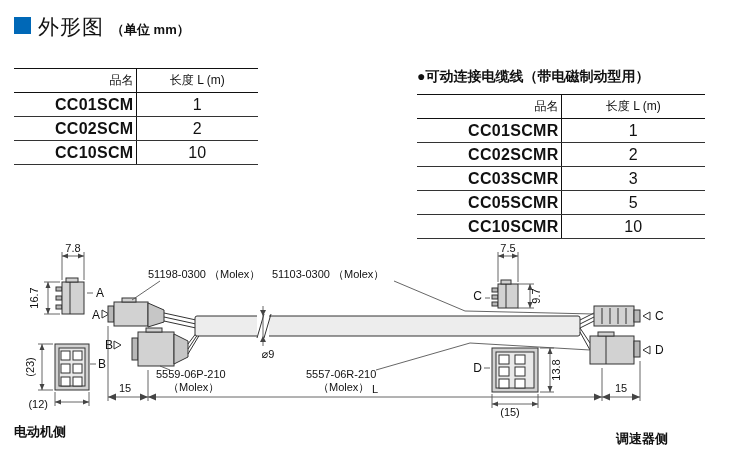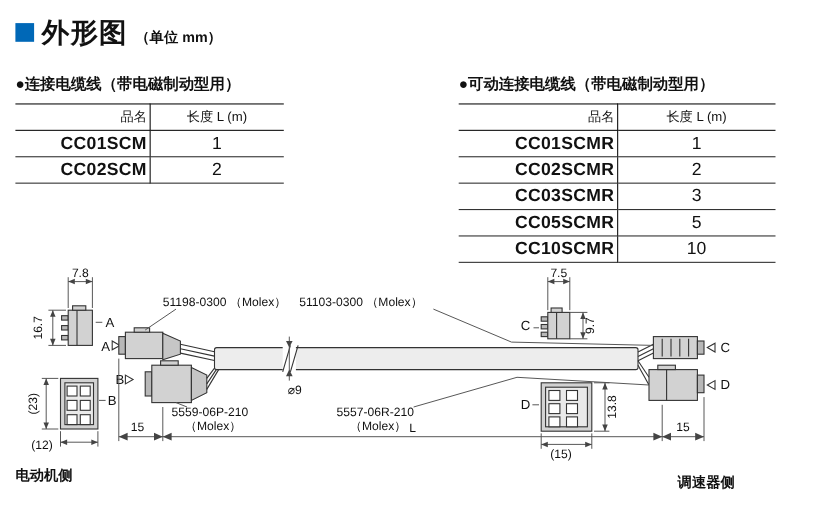--- a/index.html
+++ b/index.html
@@ -6,21 +6,21 @@
   html,body { background:#fff; }
   body {
     width:742px; height:472px; position:relative; overflow:hidden;
     font-family:"Liberation Sans","DejaVu Sans",sans-serif; color:#111;
   }
   .page { position:absolute; inset:0; }
 
   
   .title-row { position:absolute; left:14px; top:13px; display:flex; align-items:baseline; gap:7px; }
   .sq { width:17px; height:17px; background:#0068b7; display:inline-block; }
-  h1.title { font-size:25px; font-weight:bold; letter-spacing:1px; }
+  h1.title { font-size:21px; font-weight:normal; letter-spacing:1px; }
   .unit { font-size:13px; font-weight:bold; }
 
   
   .tbl { position:absolute; top:68px; }
   .tbl-left  { left:14px;  width:244px; }
   .tbl-right { left:417px; width:288px; }
   .tbl-heading { font-size:14px; font-weight:bold; white-space:nowrap; margin-bottom:8px; }
   table.spec { width:100%; border-collapse:collapse; table-layout:fixed; }
   .spec th {
     font-weight:normal; font-size:12px; text-align:center; padding:3px 2px;
@@ -52,36 +52,39 @@
 
 <div class="page">
 
   <header class="title-row">
     <span class="sq"></span>
     <h1 class="title">外形图</h1>
     <span class="unit">（单位 mm）</span>
   </header>
 
   <section class="tbl tbl-left">
-    <h2 class="tbl-heading">●连接电缆线（带电磁制动型用）</h2>
     <table class="spec">
       <thead>
         <tr>
           <th>品名</th>
           <th>长度 L (m)</th>
         </tr>
       </thead>
       <tbody>
         <tr>
           <td class="pn">CC01SCM</td>
           <td>1</td>
         </tr>
         <tr>
           <td class="pn">CC02SCM</td>
           <td>2</td>
+        </tr>
+        <tr>
+          <td class="pn">CC10SCM</td>
+          <td>10</td>
         </tr>
       </tbody>
     </table>
   </section>
 
   <section class="tbl tbl-right">
     <h2 class="tbl-heading">●可动连接电缆线（带电磁制动型用）</h2>
     <table class="spec">
       <thead>
         <tr>

